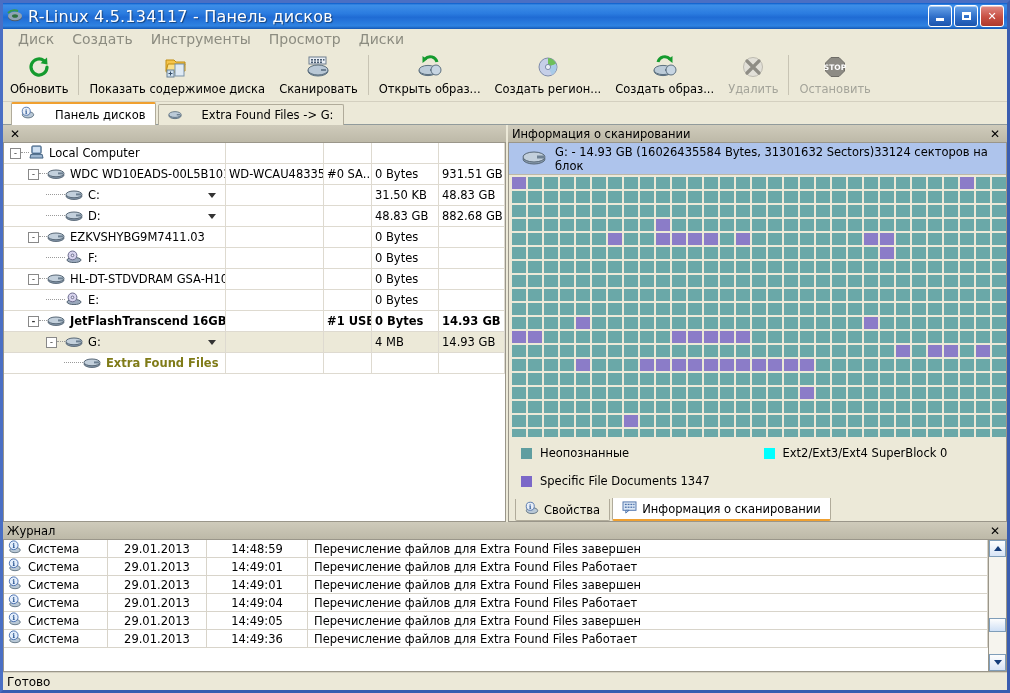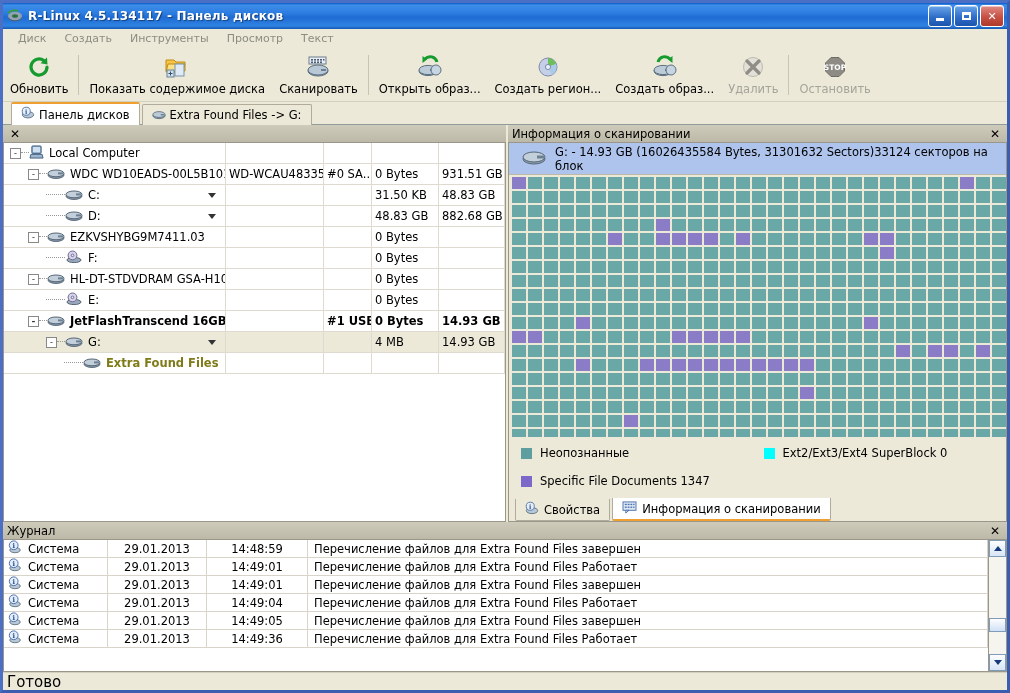--- a/index.html
+++ b/index.html
@@ -21,21 +21,21 @@
   
   .titlebar{
     height:26px;flex:0 0 26px;
     background:linear-gradient(to bottom,#0a59c8 0%,#3d8ee8 8%,#2b7ce0 40%,#1f6bd4 55%,#2f83e2 88%,#1458b4 100%);
     display:flex;align-items:center;
     padding-left:4px;
     position:relative;
   }
   .tb-icon{width:16px;height:16px;flex:0 0 16px;margin-right:5px;position:relative;}
   .tb-title{
-    color:#fff;font-weight:bold;font-size:12px;
+    color:#fff;font-weight:normal;font-size:16px;
     text-shadow:1px 1px 1px rgba(0,0,0,.45);
     white-space:nowrap;letter-spacing:.2px;
   }
   .tb-btns{position:absolute;right:3px;top:2px;display:flex;gap:2px;}
   .tb-btn{
     width:22px;height:20px;border-radius:3px;
     border:1px solid #ffffff;
     background:linear-gradient(to bottom,#6aa5ea,#2f6fc9 55%,#1b54ad);
     display:flex;align-items:center;justify-content:center;
     box-shadow:inset 0 1px 0 rgba(255,255,255,.5);
@@ -45,42 +45,42 @@
   .mk-min{width:8px;height:3px;background:#fff;margin-top:6px;}
   .mk-max{width:9px;height:8px;border:2px solid #fff;border-top-width:3px;box-sizing:border-box;}
   
   .menubar{
     height:19px;flex:0 0 19px;
     background:#ece9d8;
     display:flex;align-items:center;
     padding-left:6px;
     border-bottom:1px solid #ece9d8;
   }
-  .menu-item{padding:2px 9px;color:#8c8c80;font-size:11px;white-space:nowrap;}
+  .menu-item{padding:2px 9px;color:#8c8c80;font-size:14px;white-space:nowrap;}
   
   .toolbar{
     flex:0 0 52px;height:52px;background:#ece9d8;
     display:flex;align-items:center;border-bottom:1px solid #d4d0c0;
   }
   .tbtn{
     display:flex;flex-direction:column;align-items:center;justify-content:center;
     height:50px;padding:0 7px;min-width:40px;
   }
   .tbtn .lbl{font-size:11.5px;color:#000;margin-top:2px;white-space:nowrap;}
   .tbtn.dis .lbl{color:#a4a49a;}
   .ticon{height:26px;display:flex;align-items:center;justify-content:center;}
   .tsep{width:1px;height:40px;background:#c8c4b4;margin:0 3px;}
   
   .tabstrip{
     flex:0 0 22px;height:22px;background:#ece9d8;
     display:flex;align-items:flex-end;padding-left:8px;
     border-bottom:1px solid #919b9c;
   }
   .ttab{
-    height:20px;display:flex;align-items:center;gap:4px;
+    height:20px;display:flex;align-items:center;gap:20px;
     padding:0 9px;font-size:11.5px;
     background:#ece9d8;border:1px solid #b0ab9a;border-bottom:none;
     border-radius:2px 2px 0 0;margin-right:2px;position:relative;top:1px;
   }
   .ttab.active{
     background:#fff;border-top:2px solid #f0a030;
     height:21px;z-index:2;
   }
   
   .mid{flex:1 1 auto;display:flex;min-height:0;background:#ece9d8;}
@@ -152,21 +152,21 @@
   .sbar{width:17px;flex:0 0 17px;background:#f4f2ec;border-left:1px solid #9a968a;display:flex;flex-direction:column;}
   .sbtn{height:17px;flex:0 0 17px;background:linear-gradient(to bottom,#fdfdfd,#d8e4f6);border:1px solid #7f9db9;box-sizing:border-box;display:flex;align-items:center;justify-content:center;}
   .sbtrack{flex:1 1 auto;background:#f6f4ee;position:relative;}
   .sbthumb{position:absolute;left:0;right:0;height:14px;background:linear-gradient(to bottom,#fdfdfd,#cfe0f6);border:1px solid #7f9db9;box-sizing:border-box;}
   .arw{width:0;height:0;border-left:4px solid transparent;border-right:4px solid transparent;}
   .arw.up{border-bottom:5px solid #143c7a;}
   .arw.dn{border-top:5px solid #143c7a;}
   
   .status{
     flex:0 0 17px;height:17px;background:#ece9d8;display:flex;align-items:center;
-    padding-left:4px;font-size:15px;border-top:1px solid #d4d0c0;
+    padding-left:4px;font-size:12px;border-top:1px solid #d4d0c0;
   }
   .ic{display:inline-block;vertical-align:middle;}
 </style>
 </head>
 <body>
 
 <div class="app">
 
   <div class="titlebar">
     <span class="tb-icon">
@@ -189,21 +189,21 @@
           <span class="gl">✕</span>
         </span>
     </span>
   </div>
 
   <div class="menubar">
     <span class="menu-item">Диск</span>
     <span class="menu-item">Создать</span>
     <span class="menu-item">Инструменты</span>
     <span class="menu-item">Просмотр</span>
-    <span class="menu-item">Текст</span>
+    <span class="menu-item">Диски</span>
   </div>
 
   <div class="toolbar">
     <div class="tbtn">
       <span class="ticon">
         <svg width="24" height="24" viewBox="0 0 24 24">
           <path d="M20 12a8 8 0 1 1-3.2-6.4" stroke="#159b2e" stroke-width="3.2" fill="none" stroke-linecap="round"></path>
           <path d="M20 2.5 L20.5 9.5 L13.5 8.2 Z" fill="#159b2e"></path>
         </svg>
       </span>

